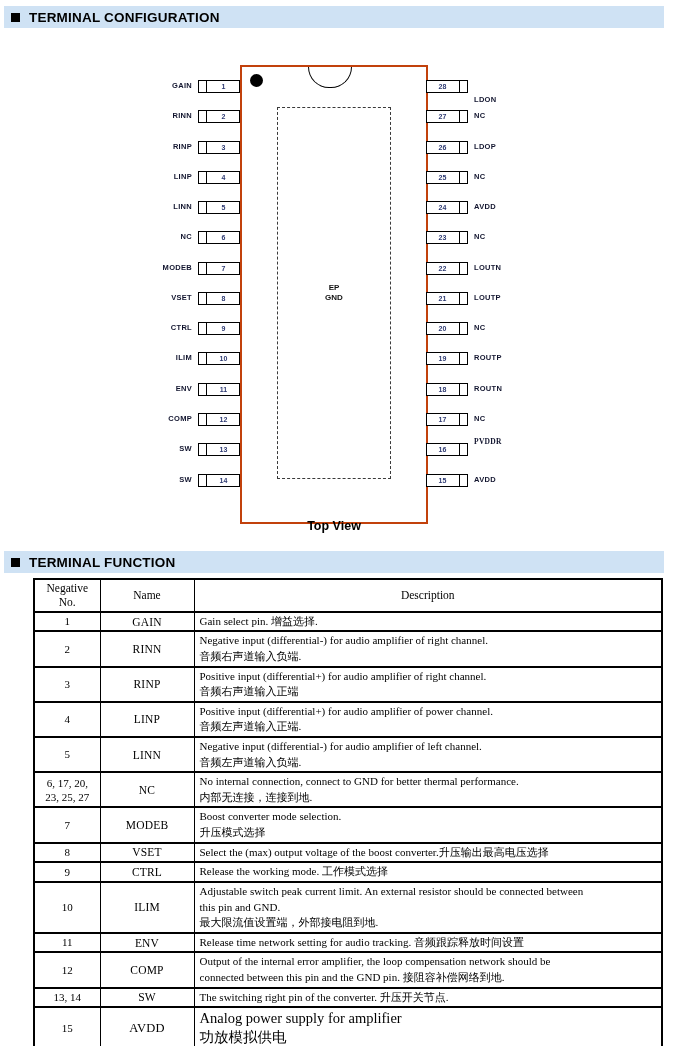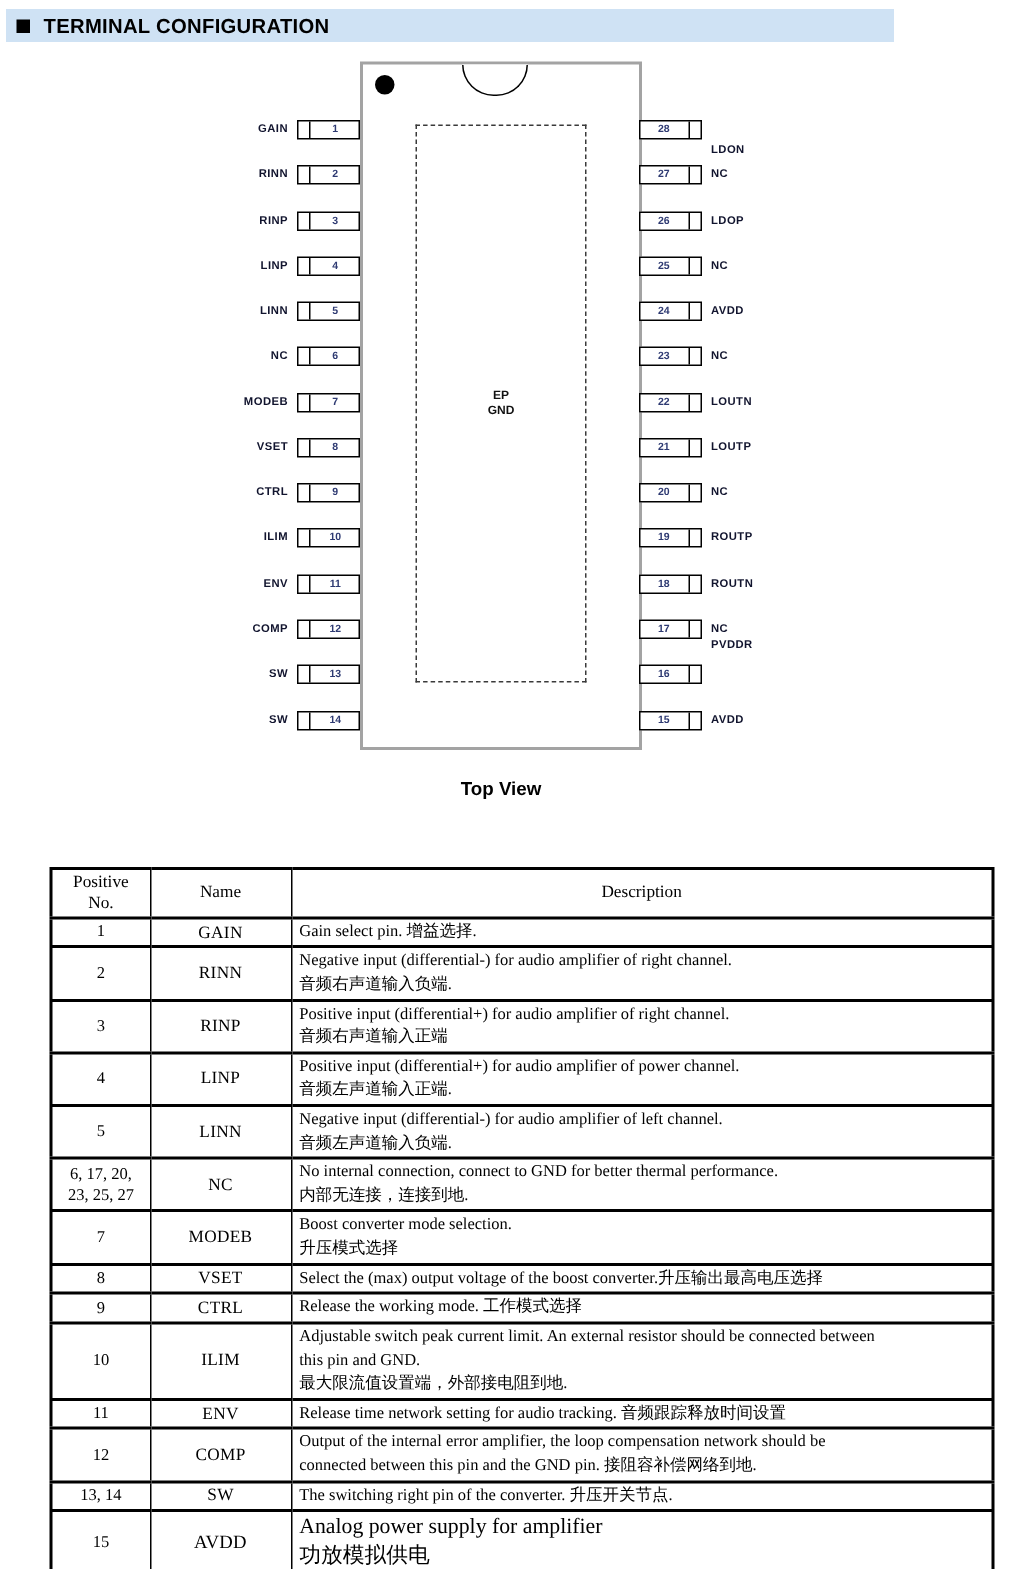--- a/index.html
+++ b/index.html
@@ -2,29 +2,29 @@
 <html><head>
 <meta charset="utf-8">
 <style>
   html,body{margin:0;padding:0;}
   body{
     width:680px;height:1046px;background:#ffffff;position:relative;
     font-family:"Liberation Sans",sans-serif;overflow:hidden;color:#000;
   }
   .page{position:absolute;inset:0;}
   
-  .band{position:absolute;left:4px;width:592px;height:22px;background:#cfe2f4;
+  .band{position:absolute;left:4px;width:660px;height:22px;background:#cfe2f4;
         display:flex;align-items:center;}
   .band .sq{width:9px;height:9px;background:#000;margin:0 9px 0 7px;flex:0 0 auto;}
   .band .band-text{font-weight:bold;font-size:13.5px;letter-spacing:.2px;}
   #band-config{top:6px;}
   #band-function{top:551px;}
   
-  .chip{position:absolute;left:240px;top:41px;width:184px;height:455px;
-        border:2px solid #a3a3a3;background:#fff;}
+  .chip{position:absolute;left:240px;top:65px;width:184px;height:455px;
+        border:2px solid #c2410c;background:#fff;}
   .dot{position:absolute;left:8px;top:7px;width:13px;height:13px;border-radius:50%;background:#000;}
   .notch{position:absolute;left:66px;top:0;width:42px;height:20px;background:#fff;
          border:1.5px solid #000;border-top:none;border-radius:0 0 23px 23px;}
   .ep{position:absolute;left:35px;top:40px;width:112px;height:370px;border:1.5px dashed #3a3a3a;
       display:flex;align-items:center;justify-content:center;}
   .ep-text{font-weight:bold;font-size:8px;line-height:1.3;text-align:center;white-space:pre-line;color:#111;}
   
   .pin{position:absolute;width:40px;height:11px;border:1.5px solid #000;background:#fff;}
   .pin-left{left:198px;}
   .pin-right{left:426px;}
@@ -67,31 +67,35 @@
     <div class="dot"></div>
     <div class="notch"></div>
     <div class="ep">
       <span class="ep-text">EP
 GND</span>
     </div>
   </div>
 
   <div class="topview">Top View</div>
 
+  <div class="band" id="band-function">
+    <span class="sq"></span>
+    <span class="band-text">TERMINAL FUNCTION</span>
+  </div>
 
   <div class="tablewrap">
     <table>
       <colgroup>
           <col style="width:66px">
           <col style="width:94px">
           <col>
         </colgroup>
       <thead>
         <tr style="height:30px">
-          <th>Positive
+          <th>Negative
 No.</th>
           <th>Name</th>
           <th>Description</th>
         </tr>
       </thead>
       <tbody id="tf-body">
           <tr style="height: 18px;">
             <td class="no">1</td>
             <td class="nm">GAIN</td>
             <td class="desc">Gain select pin. 增益选择.</td>
@@ -276,18 +280,18 @@
       <span class="pin-num">18</span>
     </div>
     <div class="pin-label lab-right" style="top: 381px;">ROUTN</div>
     <div class="pin pin-right" style="top: 413px;">
       <span class="pin-num">17</span>
     </div>
     <div class="pin-label lab-right" style="top: 411px;">NC</div>
     <div class="pin pin-right" style="top: 443px;">
       <span class="pin-num">16</span>
     </div>
-    <div class="pin-label lab-right" style="top: 422px;">PVDDR</div>
+    <div class="pin-label lab-right" style="top: 434px; font-family: Liberation Serif, serif;">PVDDR</div>
     <div class="pin pin-right" style="top: 474px;">
       <span class="pin-num">15</span>
     </div>
     <div class="pin-label lab-right" style="top: 472px;">AVDD</div>
   </div>
 
 </body></html>

